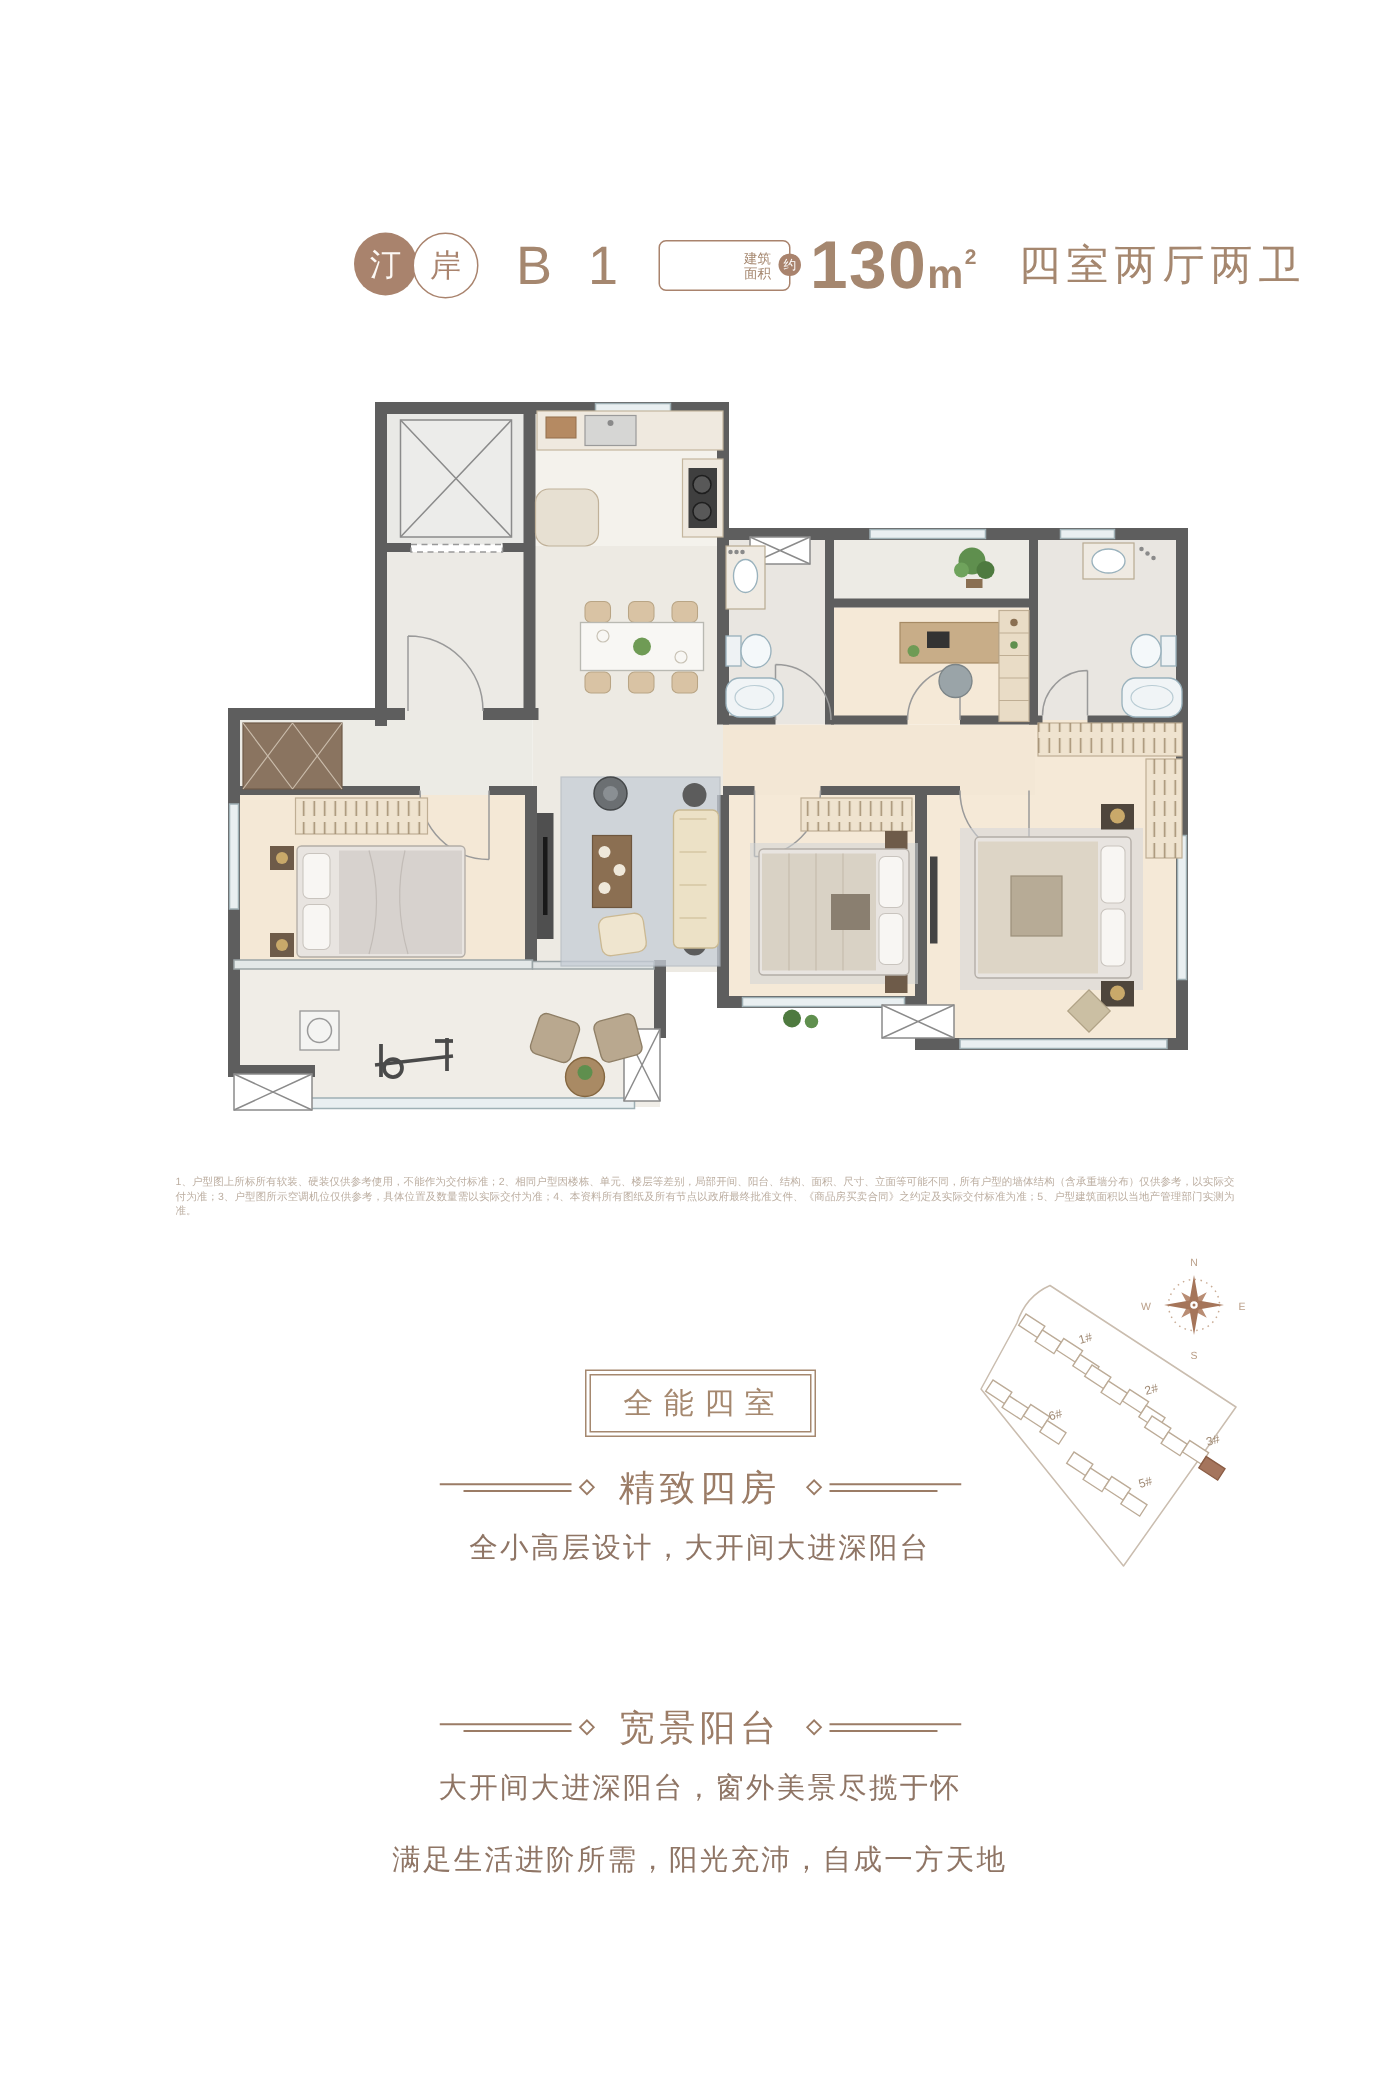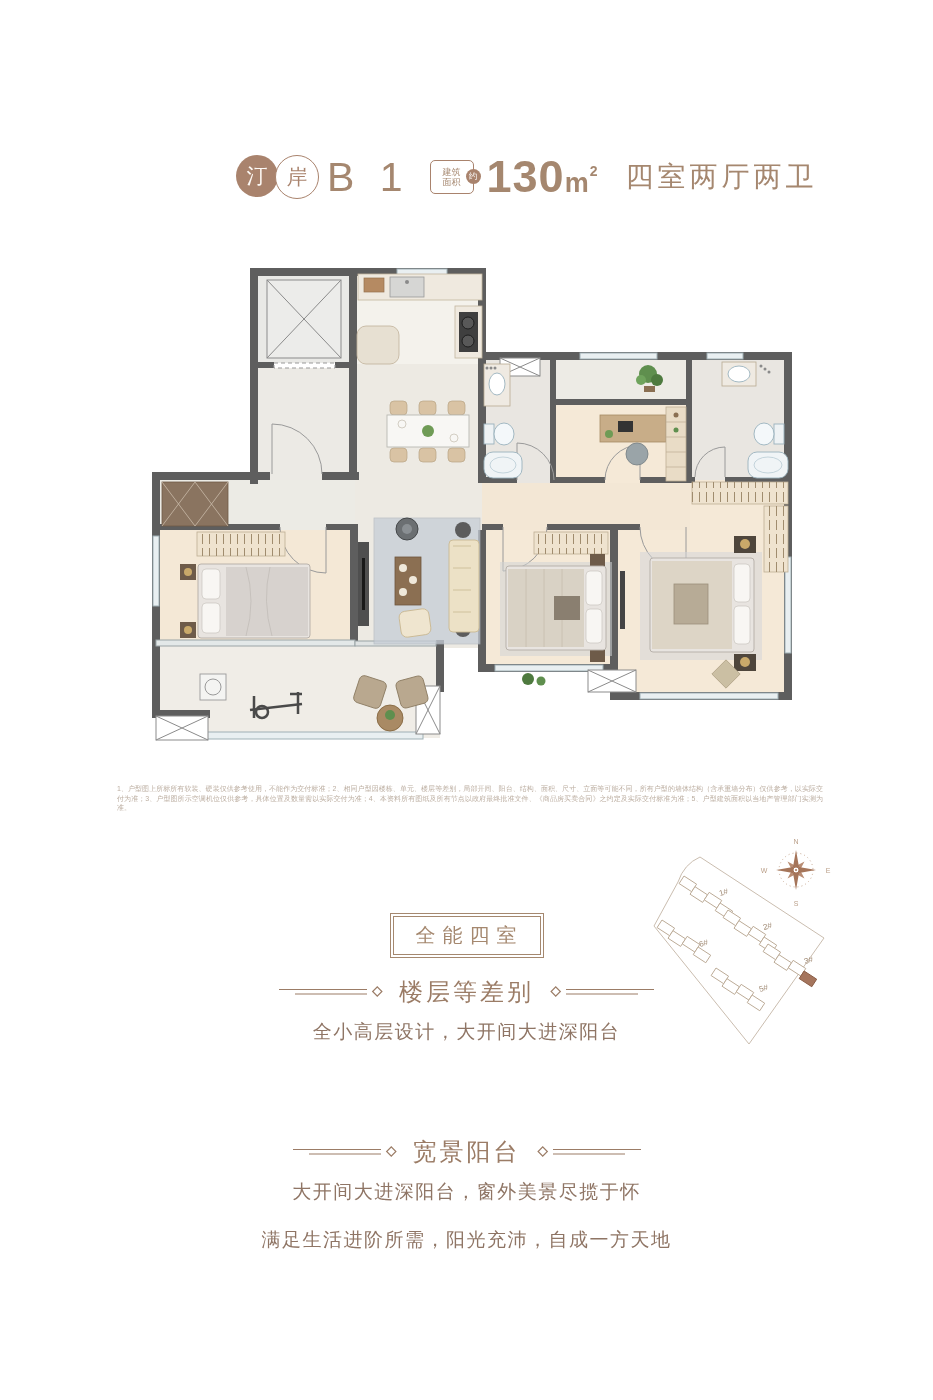--- a/index.html
+++ b/index.html
@@ -6,23 +6,23 @@
   body{font-family:"Liberation Sans","DejaVu Sans",sans-serif;}
   .page{position:relative;width:933px;height:1400px;background:#fff;overflow:hidden;}
 
   
   .hd{position:absolute;left:236px;top:150px;height:54px;display:flex;align-items:center;color:#a5876f;}
   .logo{position:relative;width:83px;height:44px;flex:0 0 auto;}
   .logo .c1,.logo .c2{position:absolute;top:0;width:42px;height:42px;border-radius:50%;
       display:flex;align-items:center;justify-content:center;font-size:21px;}
   .logo .c1{left:0;background:#a9836d;color:#fdf9f5;}
   .logo .c2{left:39px;border:1.5px solid #a9836d;color:#a9836d;background:#fff;}
-  .hd .unit{margin-left:8px;font-size:41px;letter-spacing:7px;white-space:nowrap;}
+  .hd .unit{margin-left:25px;font-size:36px;letter-spacing:7px;white-space:nowrap;}
   .badge{position:relative;margin-left:20px;width:42px;height:32px;border:1.2px solid #a9836d;border-radius:5px;
-      display:flex;flex-direction:column;align-items:center;justify-content:center;line-height:10px;font-size:9px;flex:0 0 auto;}
+      display:flex;flex-direction:column;align-items:center;justify-content:center;line-height:10px;font-size:9px;flex:0 0 auto;padding-left:44px;}
   .badge .yue{position:absolute;right:-8px;top:8px;width:15px;height:15px;border-radius:50%;background:#a9836d;
       color:#fff;font-size:8.5px;line-height:15px;text-align:center;}
   .area{margin-left:13px;font-size:45px;font-weight:600;letter-spacing:1px;white-space:nowrap;}
   .area .mu{font-size:27px;font-weight:600;}
   .area sup{font-size:14px;vertical-align:super;}
   .rooms{margin-left:27px;font-size:28px;letter-spacing:4px;white-space:nowrap;}
 
   
   .plan{position:absolute;left:150px;top:266px;}
   .site{position:absolute;left:648px;top:828px;}
@@ -391,21 +391,21 @@
   </div>
 
   <div class="feat f1">
     <div class="h">
       <svg width="108" height="12" viewBox="0 0 108 12">
           <g stroke="#9b7c66" stroke-width="1.2" fill="none">
             <path d="M0,3.5 H88 M16,8 H88"></path>
             <rect x="95" y="2.2" width="6.5" height="6.5" transform="rotate(45 98.2 5.5)"></rect>
           </g>
         </svg>
-      <span class="t">楼层等差别</span>
+      <span class="t">精致四房</span>
       <svg width="108" height="12" viewBox="0 0 108 12" style="transform:scaleX(-1)">
           <g stroke="#9b7c66" stroke-width="1.2" fill="none">
             <path d="M0,3.5 H88 M16,8 H88"></path>
             <rect x="95" y="2.2" width="6.5" height="6.5" transform="rotate(45 98.2 5.5)"></rect>
           </g>
         </svg>
     </div>
     <div class="d">全小高层设计，大开间大进深阳台</div>
   </div>
 

